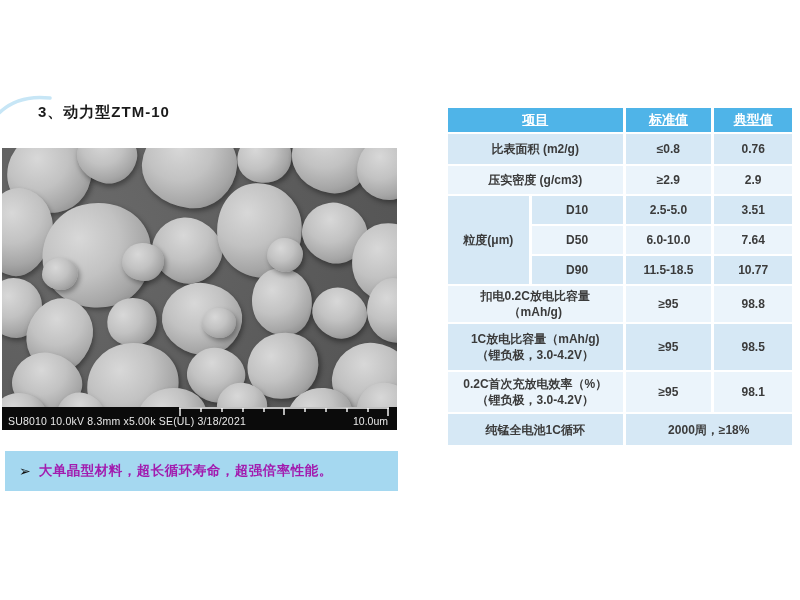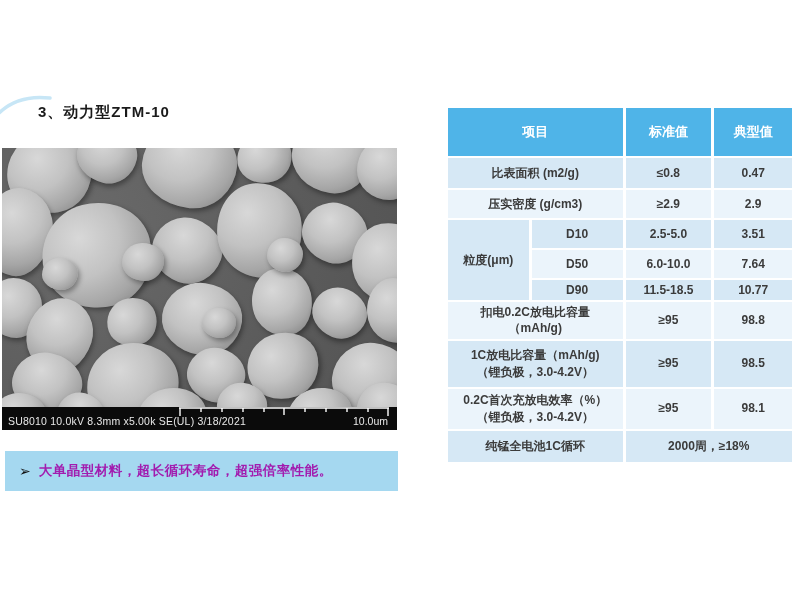--- a/index.html
+++ b/index.html
@@ -49,21 +49,22 @@
   
   .spec-table-wrap { position: absolute; left: 445px; top: 106px; width: 352px; }
   table.spec-table {
     width: 350px; table-layout: fixed;
     border-collapse: separate; border-spacing: 3px 2px;
   }
   table.spec-table th {
     background: #4fb4e8; color: #ffffff;
     font-size: 13px; font-weight: bold;
     text-align: center; vertical-align: middle;
-    height: 48px;
+    height: 24px;
+    text-decoration: underline;
   }
   table.spec-table td {
     font-size: 12px; font-weight: 600; color: #3b3b3b;
     text-align: center; vertical-align: middle;
     line-height: 1.35; padding: 2px 2px;
   }
   tr.row-dark  td { background: #d6e8f5; }
   tr.row-light td { background: #ebf4fb; }
   td.group-cell { background: #d6e8f5 !important; }
   .cell-2line span { display: block; }
@@ -157,39 +158,39 @@
       </colgroup>
     <tbody>
         <tr>
       <th colspan="2">项目</th>
       <th>标准值</th>
       <th>典型值</th>
     </tr>
     <tr class="row-dark" style="height:30px">
       <td colspan="2">比表面积 (m2/g)</td>
       <td>≤0.8</td>
-      <td>0.47</td>
+      <td>0.76</td>
     </tr>
     <tr class="row-light" style="height:28px">
       <td colspan="2">压实密度 (g/cm3)</td>
       <td>≥2.9</td>
       <td>2.9</td>
     </tr>
     <tr class="row-dark" style="height:28px">
       <td rowspan="3" class="group-cell">粒度(μm)</td>
       <td>D10</td>
       <td>2.5-5.0</td>
       <td>3.51</td>
     </tr>
     <tr class="row-light" style="height:28px">
       <td>D50</td>
       <td>6.0-10.0</td>
       <td>7.64</td>
     </tr>
-    <tr class="row-dark" style="height:20px">
+    <tr class="row-dark" style="height:28px">
       <td>D90</td>
       <td>11.5-18.5</td>
       <td>10.77</td>
     </tr>
     <tr class="row-light" style="height:28px">
       <td colspan="2" class="cell-2line">
         <span>扣电0.2C放电比容量</span>
         <span>（mAh/g)</span>
       </td>
       <td>≥95</td>

